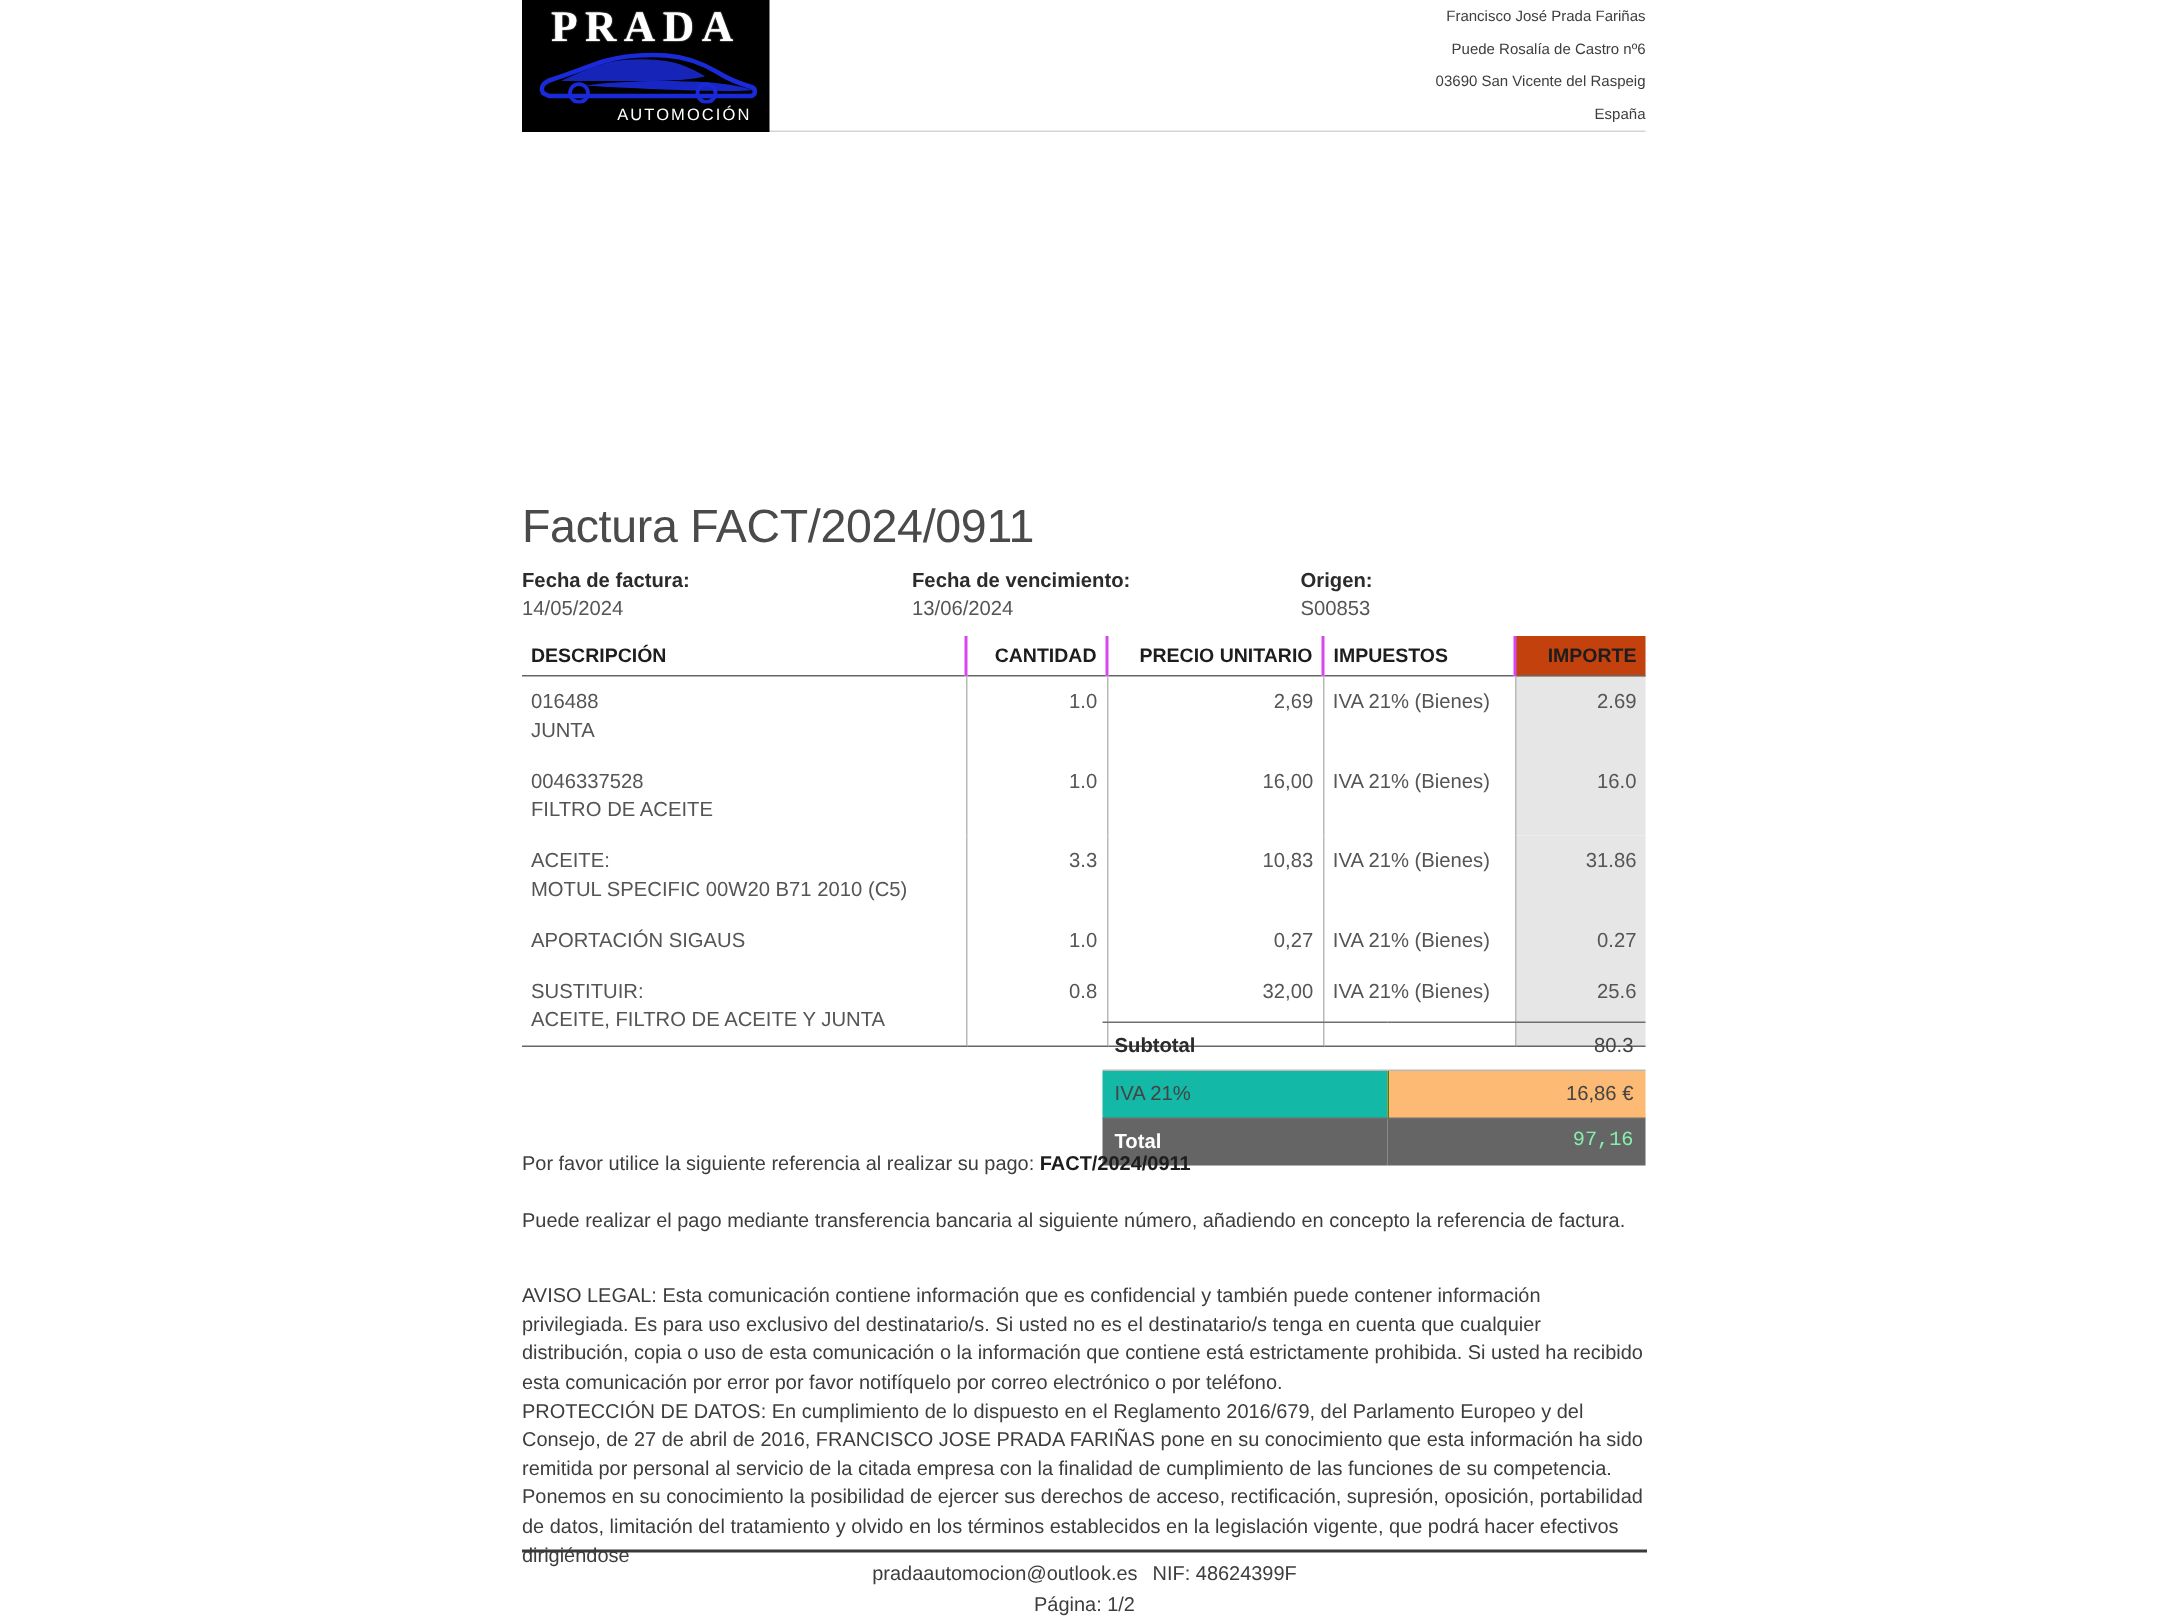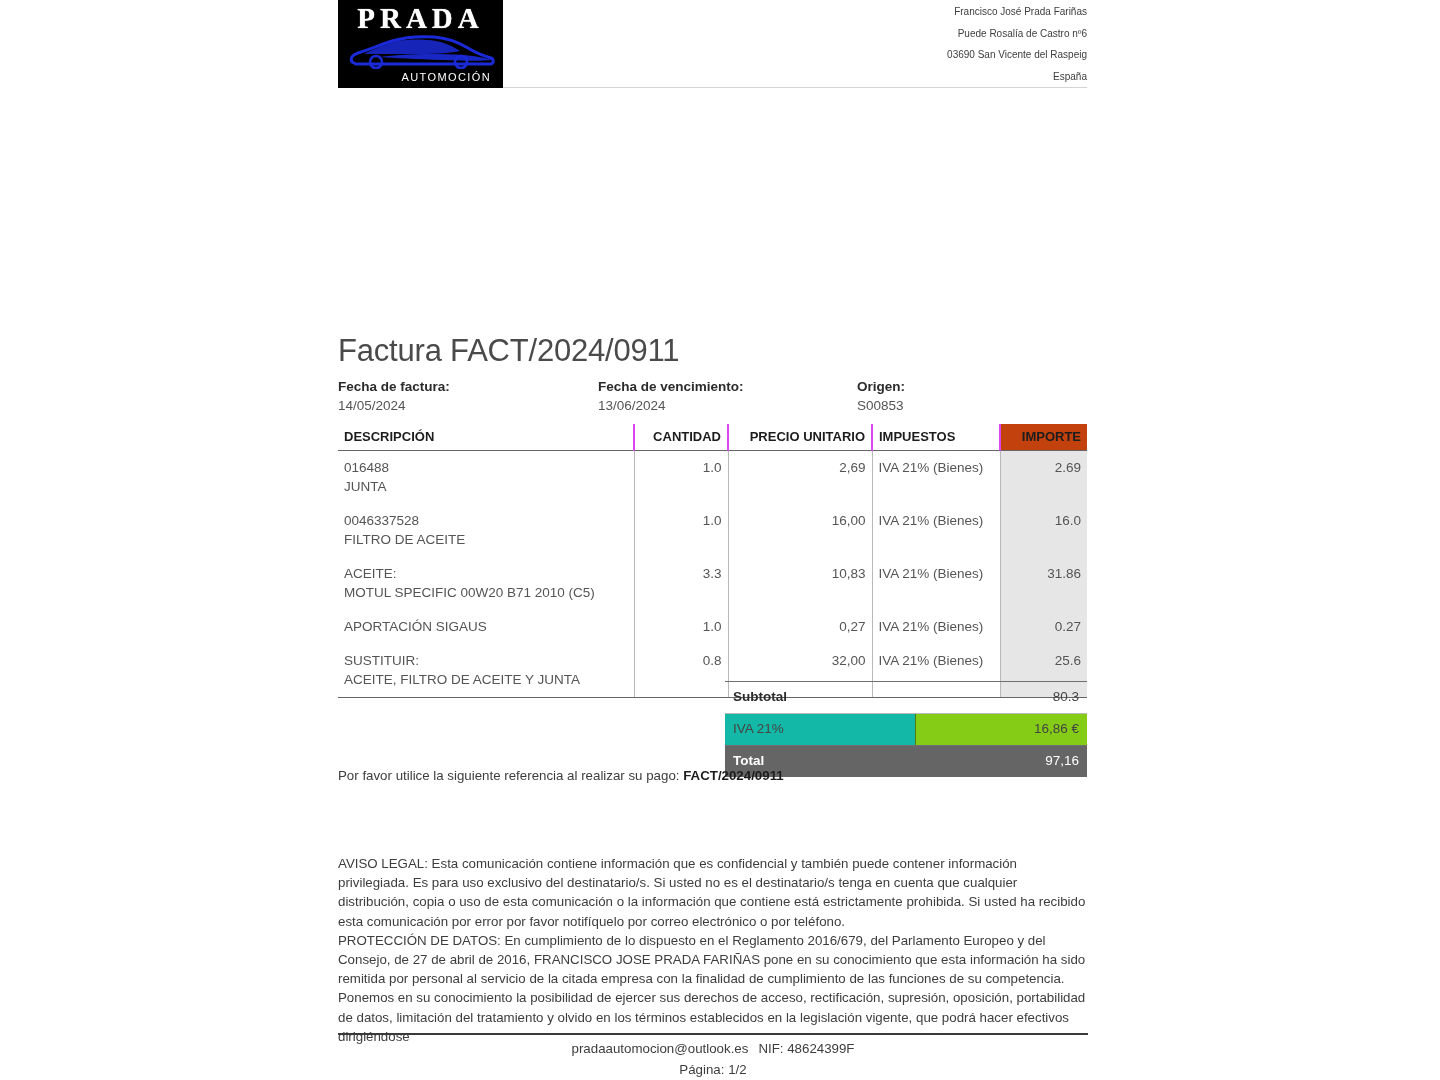--- a/index.html
+++ b/index.html
@@ -12,21 +12,21 @@
     -webkit-font-smoothing: antialiased;
   }
   .page {
     position: relative;
     width: 1440px; height: 1080px;
     overflow: hidden;
     background: #ffffff;
   }
   .content {
     position: absolute;
-    left: 338px;
+    left: 348px;
     top: 0;
     width: 749px;
   }
 
   
   .header {
     position: relative;
     height: 88px;
     border-bottom: 1px solid #d5d5d5;
     display: flex;
@@ -167,24 +167,24 @@
     padding: 6px 8px 7px 8px;
     line-height: 18px;
   }
   .totals tr.r-sub td { border-top: 1.6px solid #6f6f6f; border-bottom: 1px solid #b9b9b9; }
   .totals tr.r-iva td { border-bottom: 1.6px solid #6f6f6f; }
   .totals .t-label { width: 190px; text-align: left; color: #2b2b2b; }
   .totals .t-value { text-align: right; color: #444444; }
   .totals tr.r-sub .t-label { font-weight: bold; }
   .totals tr.r-sub .t-value { font-weight: normal; color: #444; }
   .totals tr.r-iva .t-label { background: #14b8a6; border-right: 1px solid #4d7c0f; color: #444; }
-  .totals tr.r-iva .t-value { background: #84cc16; }
+  .totals tr.r-iva .t-value { background: #fdba74; }
   .totals tr.r-total td { background: #656565; color: #ffffff; }
   .totals tr.r-total .t-label { font-weight: bold; }
-  .totals tr.r-total .t-value { color: #ffffff; }
+  .totals tr.r-total .t-value { color: #86efac; font-family: Liberation Mono, monospace; }
 
   
   .paytext {
     position: absolute;
     left: 0;
     top: 766px;
     width: 749px;
     font-size: 13.3px;
     line-height: 19px;
     color: #3d3d3d;
@@ -343,20 +343,21 @@
         </tr>
         <tr class="r-total">
           <td class="t-label">Total</td>
           <td class="t-value">97,16</td>
         </tr>
       </tbody>
     </table>
 
     <div class="paytext">
       <div class="p1"><span>Por favor utilice la siguiente referencia al realizar su pago: </span><b>FACT/2024/0911</b></div>
+      <div class="p2">Puede realizar el pago mediante transferencia bancaria al siguiente número, añadiendo en concepto la referencia de factura.</div>
     </div>
 
     <div class="legal">
       <div class="p-aviso">AVISO LEGAL: Esta comunicación contiene información que es confidencial y también puede contener información privilegiada. Es para uso exclusivo del destinatario/s. Si usted no es el destinatario/s tenga en cuenta que cualquier distribución, copia o uso de esta comunicación o la información que contiene está estrictamente prohibida. Si usted ha recibido esta comunicación por error por favor notifíquelo por correo electrónico o por teléfono.</div>
       <div class="p-gdpr">PROTECCIÓN DE DATOS: En cumplimiento de lo dispuesto en el Reglamento 2016/679, del Parlamento Europeo y del Consejo, de 27 de abril de 2016, FRANCISCO JOSE PRADA FARIÑAS pone en su conocimiento que esta información ha sido remitida por personal al servicio de la citada empresa con la finalidad de cumplimiento de las funciones de su competencia. Ponemos en su conocimiento la posibilidad de ejercer sus derechos de acceso, rectificación, supresión, oposición, portabilidad de datos, limitación del tratamiento y olvido en los términos establecidos en la legislación vigente, que podrá hacer efectivos dirigiéndose</div>
     </div>
 
     <div class="footer-rule"></div>
     <div class="footer">
       <div class="f-line1">

